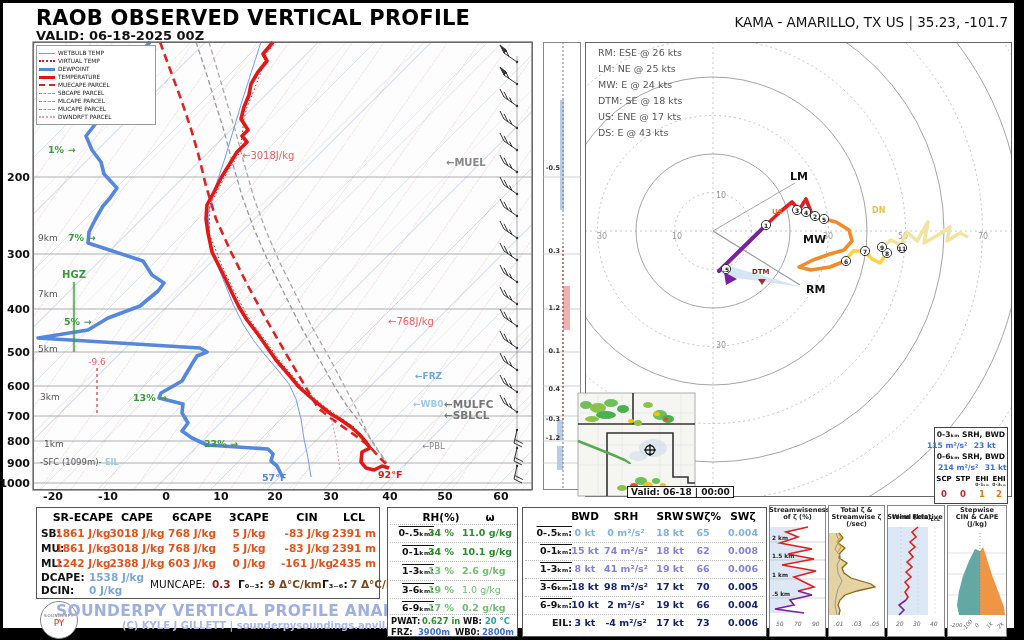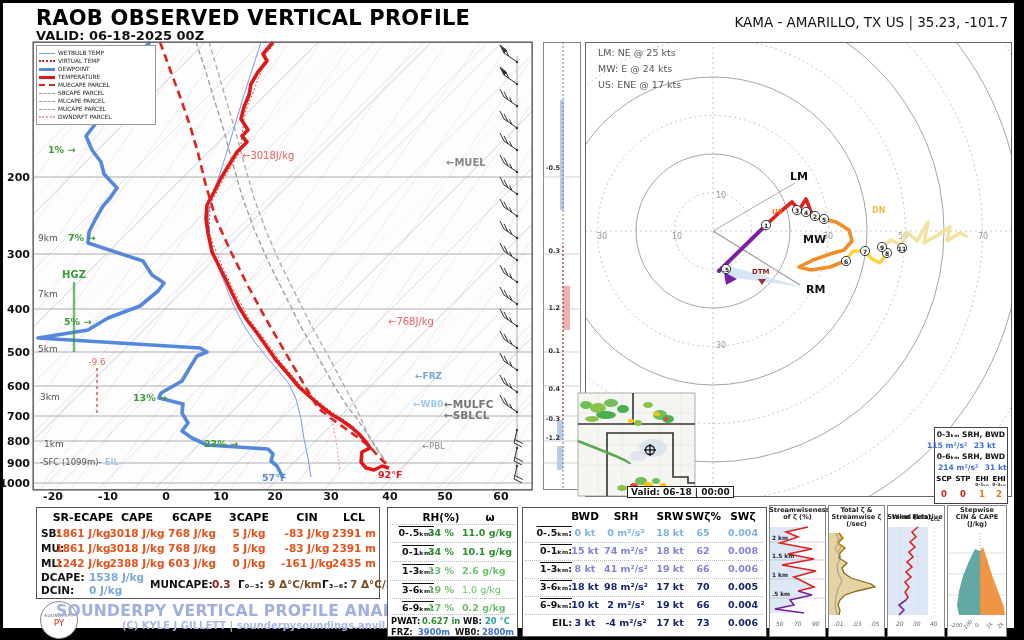--- a/index.html
+++ b/index.html
@@ -345,23 +345,26 @@
     <text x="803" y="243" font-size="11" font-weight="bold" fill="#111">MW</text>
     <text x="806" y="293" font-size="11" font-weight="bold" fill="#111">RM</text>
     <text x="752" y="274" font-size="7" font-weight="bold" fill="#8b1a1a">DTM</text>
     <polygon points="758,279 766,279 762,285" fill="#a03030"></polygon>
     <text x="772" y="214" font-size="7" font-weight="bold" fill="#e87d2a">US</text>
     <text x="872" y="213" font-size="8" font-weight="bold" fill="#e8c04a">DN</text>
   </g>
 </svg>
 
 <div style="position:absolute;left:598px;top:45px;line-height:16px;font-size:9.5px;color:#555;">
+  <div>RM: ESE @ 26 kts</div>
   <div>LM: NE @ 25 kts</div>
   <div>MW: E @ 24 kts</div>
+  <div>DTM: SE @ 18 kts</div>
   <div>US: ENE @ 17 kts</div>
+  <div>DS: E @ 43 kts</div>
 </div>
 
 <svg style="left:578px;top:393px;width:117px;height:103px" viewBox="0 0 117 103">
   <rect x="0" y="0" width="117" height="103" fill="#f5f5f2" stroke="#999" stroke-width="0.8"></rect>
   <g stroke="#ddd" stroke-width="0.5">
     <line x1="0" y1="20" x2="117" y2="20"></line>
         <line x1="0" y1="52" x2="117" y2="52"></line>
     <line x1="0" y1="72" x2="117" y2="72"></line>
         <line x1="20" y1="0" x2="20" y2="103"></line>
     <line x1="44" y1="0" x2="44" y2="103"></line>
@@ -456,21 +459,21 @@
 <div class="t ctr capeval" style="left:104px;top:557px;width:66px;font-size:10.5px">2388 J/kg</div>
 <div class="t ctr capeval" style="left:161px;top:557px;width:62px;font-size:10.5px">603 J/kg</div>
 <div class="t ctr capeval" style="left:218px;top:557px;width:62px;font-size:10.5px">0 J/kg</div>
 <div class="t ctr capeval" style="left:277px;top:557px;width:60px;font-size:10.5px">-161 J/kg</div>
 <div class="t ctr capeval" style="left:329px;top:557px;width:50px;font-size:10.5px">2435 m</div>
 
 <div class="t" style="left:41px;top:571px;font-size:10.5px;font-weight:bold;color:#111">DCAPE:</div>
 <div class="t" style="left:89px;top:571px;font-size:10.5px;font-weight:bold;color:#7ba7d9">1538 J/kg</div>
 <div class="t" style="left:41px;top:584px;font-size:10.5px;font-weight:bold;color:#111">DCIN:</div>
 <div class="t" style="left:89px;top:584px;font-size:10.5px;font-weight:bold;color:#7ba7d9">0 J/kg</div>
-<div class="t" style="left:150px;top:578px;font-size:10.5px;font-weight:bold;color:#111">MUNCAPE:</div>
+<div class="t" style="left:150px;top:578px;font-size:10.5px;font-weight:normal;color:#111">MUNCAPE:</div>
 <div class="t" style="left:212px;top:578px;font-size:10.5px;font-weight:bold;color:#8b2020">0.3</div>
 <div class="t" style="left:238px;top:578px;font-size:10.5px;font-weight:bold;color:#111">Γ₀₋₃:</div>
 <div class="t" style="left:268px;top:578px;font-size:10.5px;font-weight:bold;color:#7a4a1f">9 Δ°C/km</div>
 <div class="t" style="left:322px;top:578px;font-size:10.5px;font-weight:bold;color:#111">Γ₃₋₆:</div>
 <div class="t" style="left:350px;top:578px;font-size:10.5px;font-weight:bold;color:#7a4a1f">7 Δ°C/km</div>
 
 <div style="position:absolute;left:40px;top:601px;width:36px;height:36px;border-radius:50%;border:1.5px solid #888;background:#fff;
             display:flex;flex-direction:column;align-items:center;justify-content:center;">
   <span style="font-size:4px;color:#555;letter-spacing:.5px">SOUNDERPY</span>
   <span style="font-size:9px;font-weight:normal;color:#cc3322">PY</span>

